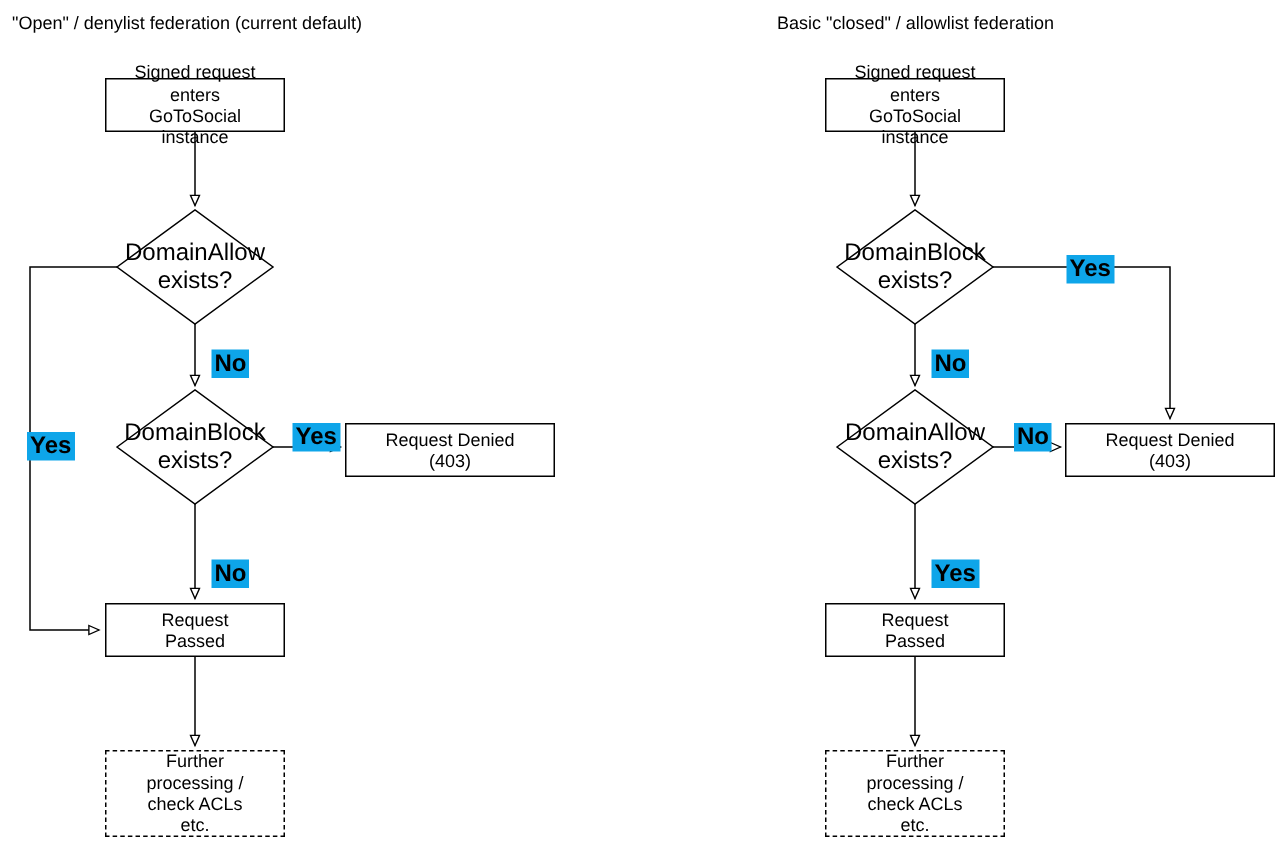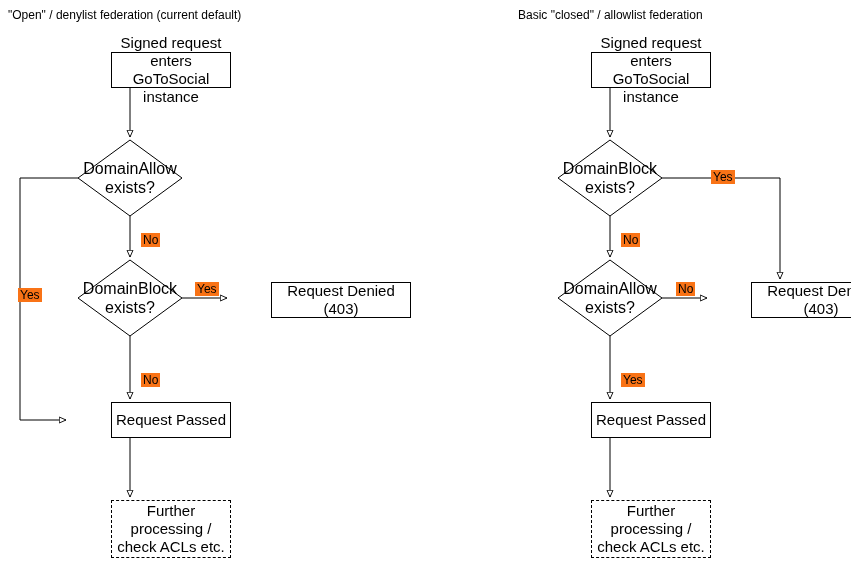--- a/index.html
+++ b/index.html
@@ -3,30 +3,30 @@
 <meta charset="utf-8">
 <style>
   * { margin:0; padding:0; box-sizing:border-box; }
   html,body { background:#ffffff; }
   body { font-family:"Liberation Sans", sans-serif; color:#000000; }
   .canvas { position:relative; width:851px; height:561px; background:#ffffff; overflow:hidden; }
   .canvas > svg { position:absolute; left:0; top:0; }
   .title { position:absolute; font-size:12px; white-space:pre; }
   .node {
     position:absolute; display:flex; align-items:center; justify-content:center;
-    text-align:center; font-size:15px; line-height:1.2; background:#ffffff;
-    border:1px solid #000000; white-space:pre-line; padding:1px;margin-left:41px;
+    text-align:center; font-size:12px; line-height:1.2; background:#ffffff;
+    border:1px solid #000000; white-space:pre-line; padding:16px;
   }
   .node.rounded { border-radius:0; }
   .node.dashed { border-style:dashed; }
   .diamond-label {
     position:absolute; display:flex; align-items:center; justify-content:center;
     text-align:center; font-size:16px; line-height:1.2; white-space:pre-line;
   }
-  .edge-label { position:absolute; font-size:12px; line-height:1.2; background:#f97316; padding:0 2px; }
+  .edge-label { position:absolute; font-size:16px; line-height:1.2; background:#0ea5e9; padding:0 2px;font-weight:bold; }
   svg polyline, svg path.edge { fill:none; stroke:#000000; stroke-width:1; }
   svg polygon { fill:#ffffff; stroke:#000000; stroke-width:1; }
 </style>
 </head>
 <body>
 
 <div class="canvas">
 
   <svg width="851" height="561" viewBox="0 0 851 561">
     <defs>

